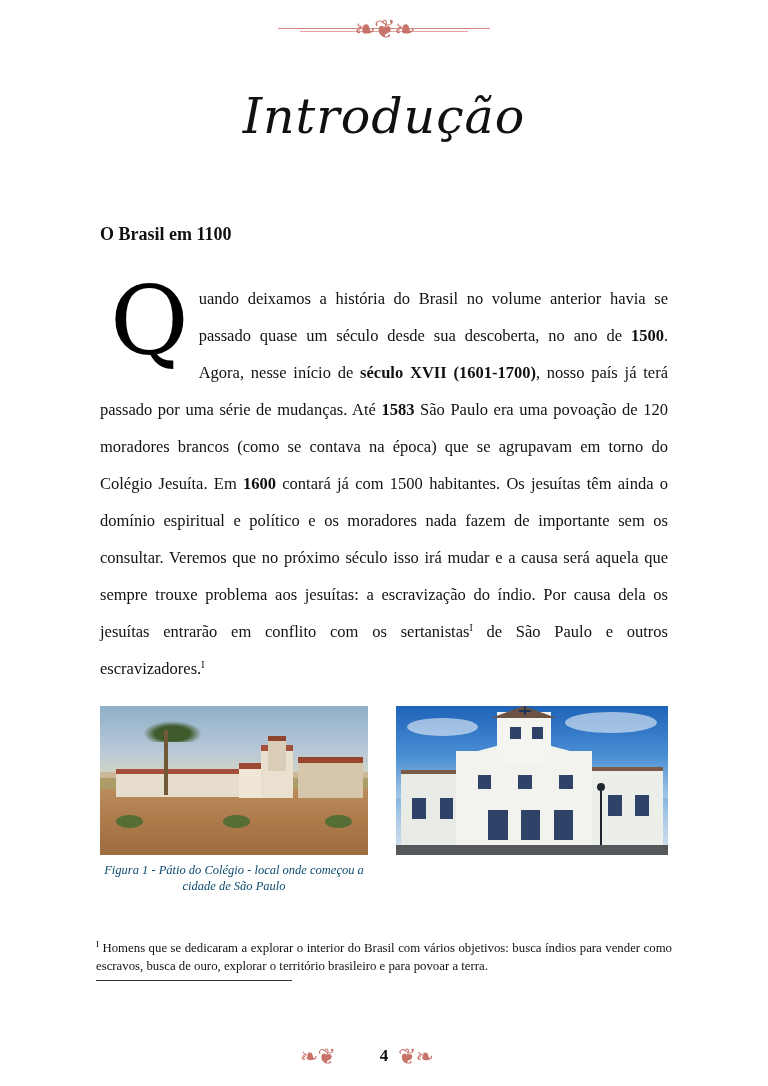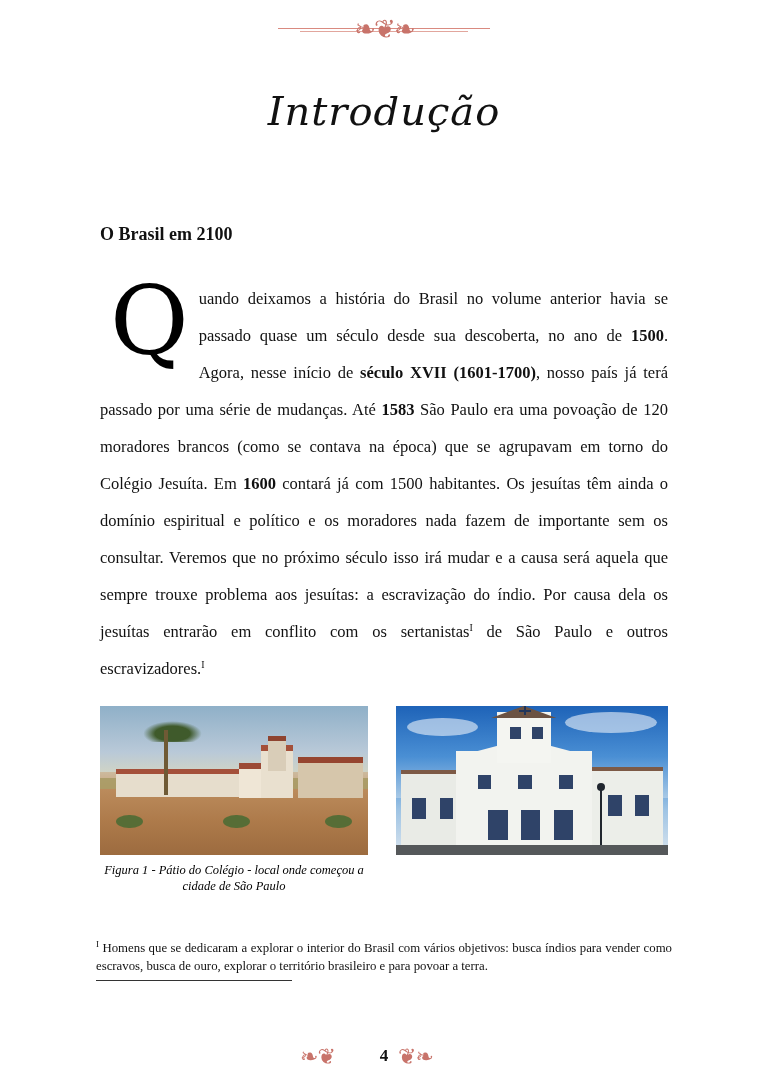--- a/index.html
+++ b/index.html
@@ -61,21 +61,21 @@
 
   
   .chapter-title {
     position: absolute;
     top: 88px;
     left: 0;
     width: 768px;
     text-align: center;
     font-family: "DejaVu Serif", serif;
     font-style: italic;
-    font-size: 40px;
+    font-size: 49px;
     color: #111;
     letter-spacing: 1px;
   }
 
   
   .section-heading {
     position: absolute;
     top: 224px;
     left: 100px;
     font-family: "Liberation Serif", serif;
@@ -125,21 +125,21 @@
     border: 0;
   }
   .fig1 .fig-img { height: 149px; }
   .fig2 .fig-img { height: 149px; }
 
   .fig-caption {
     margin-top: 7px;
     text-align: center;
     font-size: 12.5px;
     font-style: italic;
-    color: #000000;
+    color: #0c4a6e;
     line-height: 16px;
   }
 
   
   .painting {
     position: relative;
     overflow: hidden;
     background: linear-gradient(#9bb7cc 0%, #bccadd 30%, #cdbfa5 42%, #c79a6f 60%, #b8824f 100%);
   }
   .painting .sky {
@@ -316,21 +316,21 @@
 <div class="page">
 
   <div class="top-ornament">
     <div class="rule"></div>
     <div class="rule short"></div>
     <div class="glyph">❧❦❧</div>
   </div>
 
   <div class="chapter-title">Introdução</div>
 
-  <div class="section-heading">O Brasil em 2100</div>
+  <div class="section-heading">O Brasil em 1100</div>
 
   <div class="body-block">
     <span class="dropcap">Q</span><span>uando deixamos a história do Brasil no volume anterior havia se passado quase um século desde sua descoberta, no ano de </span><b>1500</b><span>. Agora, nesse início de </span><b>século XVII (1601-1700)</b><span>, nosso país já terá passado por uma série de mudanças. Até </span><b>1583</b><span> São Paulo era uma povoação de 120 moradores brancos (como se contava na época) que se agrupavam em torno do Colégio Jesuíta. Em </span><b>1600</b><span> contará já com 1500 habitantes. Os jesuítas têm ainda o domínio espiritual e político e os moradores nada fazem de importante sem os consultar. Veremos que no próximo século isso irá mudar e a causa será aquela que sempre trouxe problema aos jesuítas: a escravização do índio. Por causa dela os jesuítas entrarão em conflito com os sertanistas</span><sup>I</sup><span> de São Paulo e outros escravizadores.</span><sup>I</sup>
   </div>
 
   <div class="figure fig1">
     <div class="fig-img painting">
       <div class="sky"></div>
       <div class="field"></div>
       <div class="ground"></div>

